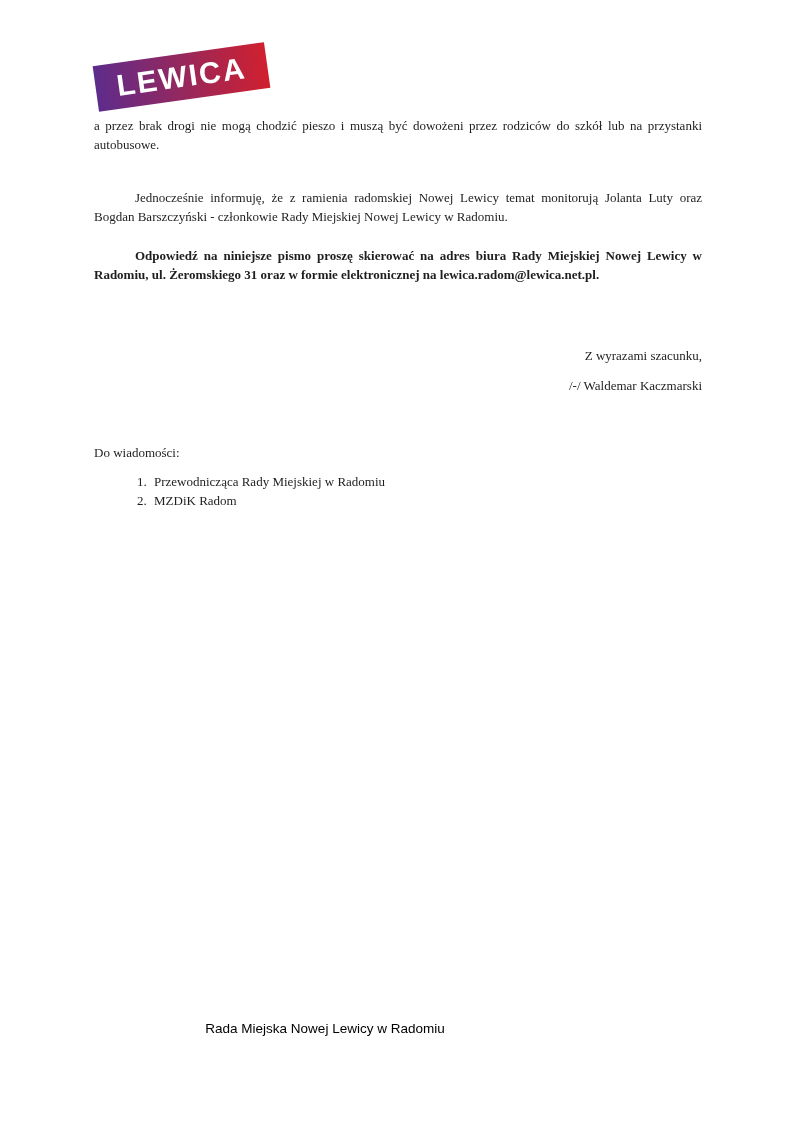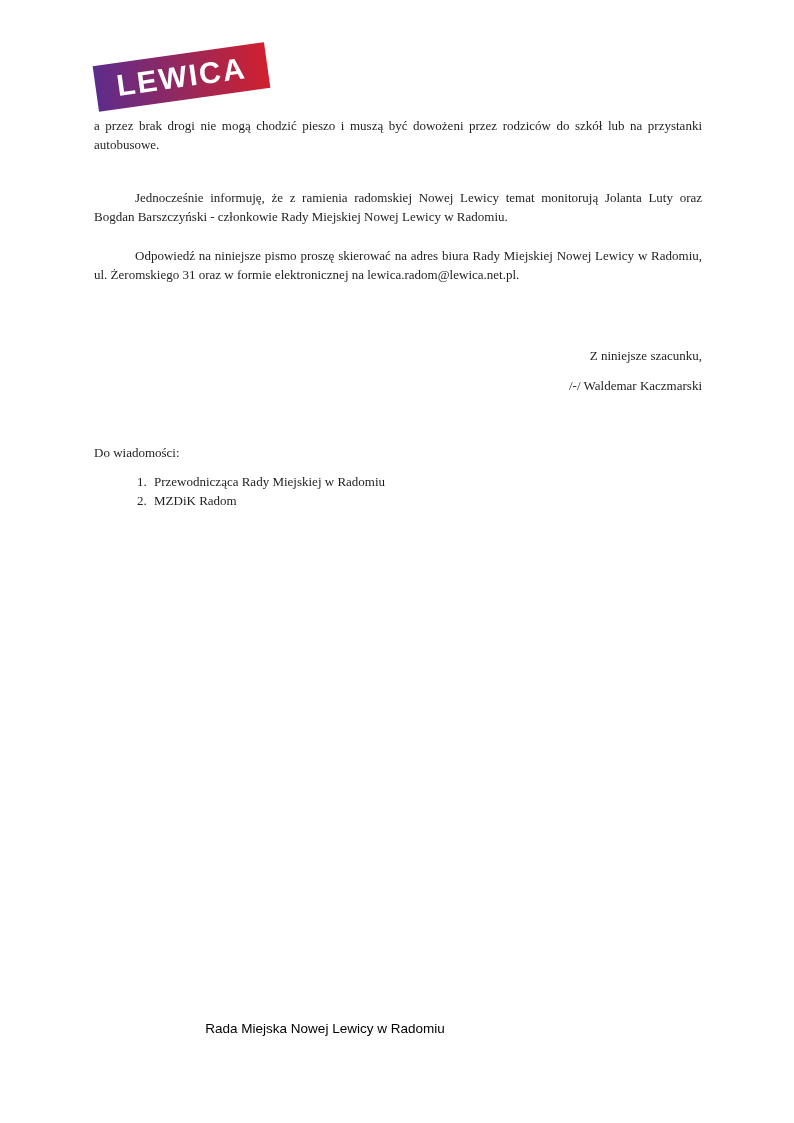--- a/index.html
+++ b/index.html
@@ -39,21 +39,21 @@
     left: 94px;
     width: 608px;
     font-size: 13px;
     line-height: 19px;
   }
   .just { text-align: justify; }
   .indent { text-indent: 41px; }
   .right { text-align: right; }
   .p1 { top: 116px; }
   .p2 { top: 188px; }
-  .p3 { top: 246px; }
+  .p3 { top: 246px; font-weight: bold; }
   .closing { top: 346px; }
   .signature { top: 376px; }
   .cc-heading { top: 443px; }
   .cc-list { top: 472px; }
   .cc-item { display: flex; margin-left: 43px; line-height: 19px; }
   .cc-num { width: 17px; flex: 0 0 17px; }
   .cc-text { }
   .footer {
     position: absolute;
     left: 0;
@@ -74,21 +74,21 @@
   <div class="logo-band">
     <span class="logo-text">LEWICA</span>
   </div>
 
   <p class="textcol just p1">a przez brak drogi nie mogą chodzić pieszo i muszą być dowożeni przez rodziców do szkół lub na przystanki autobusowe.</p>
 
   <p class="textcol just indent p2">Jednocześnie informuję, że z ramienia radomskiej Nowej Lewicy temat monitorują Jolanta Luty oraz Bogdan Barszczyński - członkowie Rady Miejskiej Nowej Lewicy w Radomiu.</p>
 
   <p class="textcol just indent p3">Odpowiedź na niniejsze pismo proszę skierować na adres biura Rady Miejskiej Nowej Lewicy w Radomiu, ul. Żeromskiego 31 oraz w formie elektronicznej na lewica.radom@lewica.net.pl.</p>
 
-  <p class="textcol right closing">Z niniejsze szacunku,</p>
+  <p class="textcol right closing">Z wyrazami szacunku,</p>
 
   <p class="textcol cc-heading">Do wiadomości:</p>
 
   <p class="textcol right signature">/-/ Waldemar Kaczmarski</p>
 
   <div class="textcol cc-list">
     <div class="cc-item">
       <span class="cc-num">1.</span>
       <span class="cc-text">Przewodnicząca Rady Miejskiej w Radomiu</span>
     </div>

